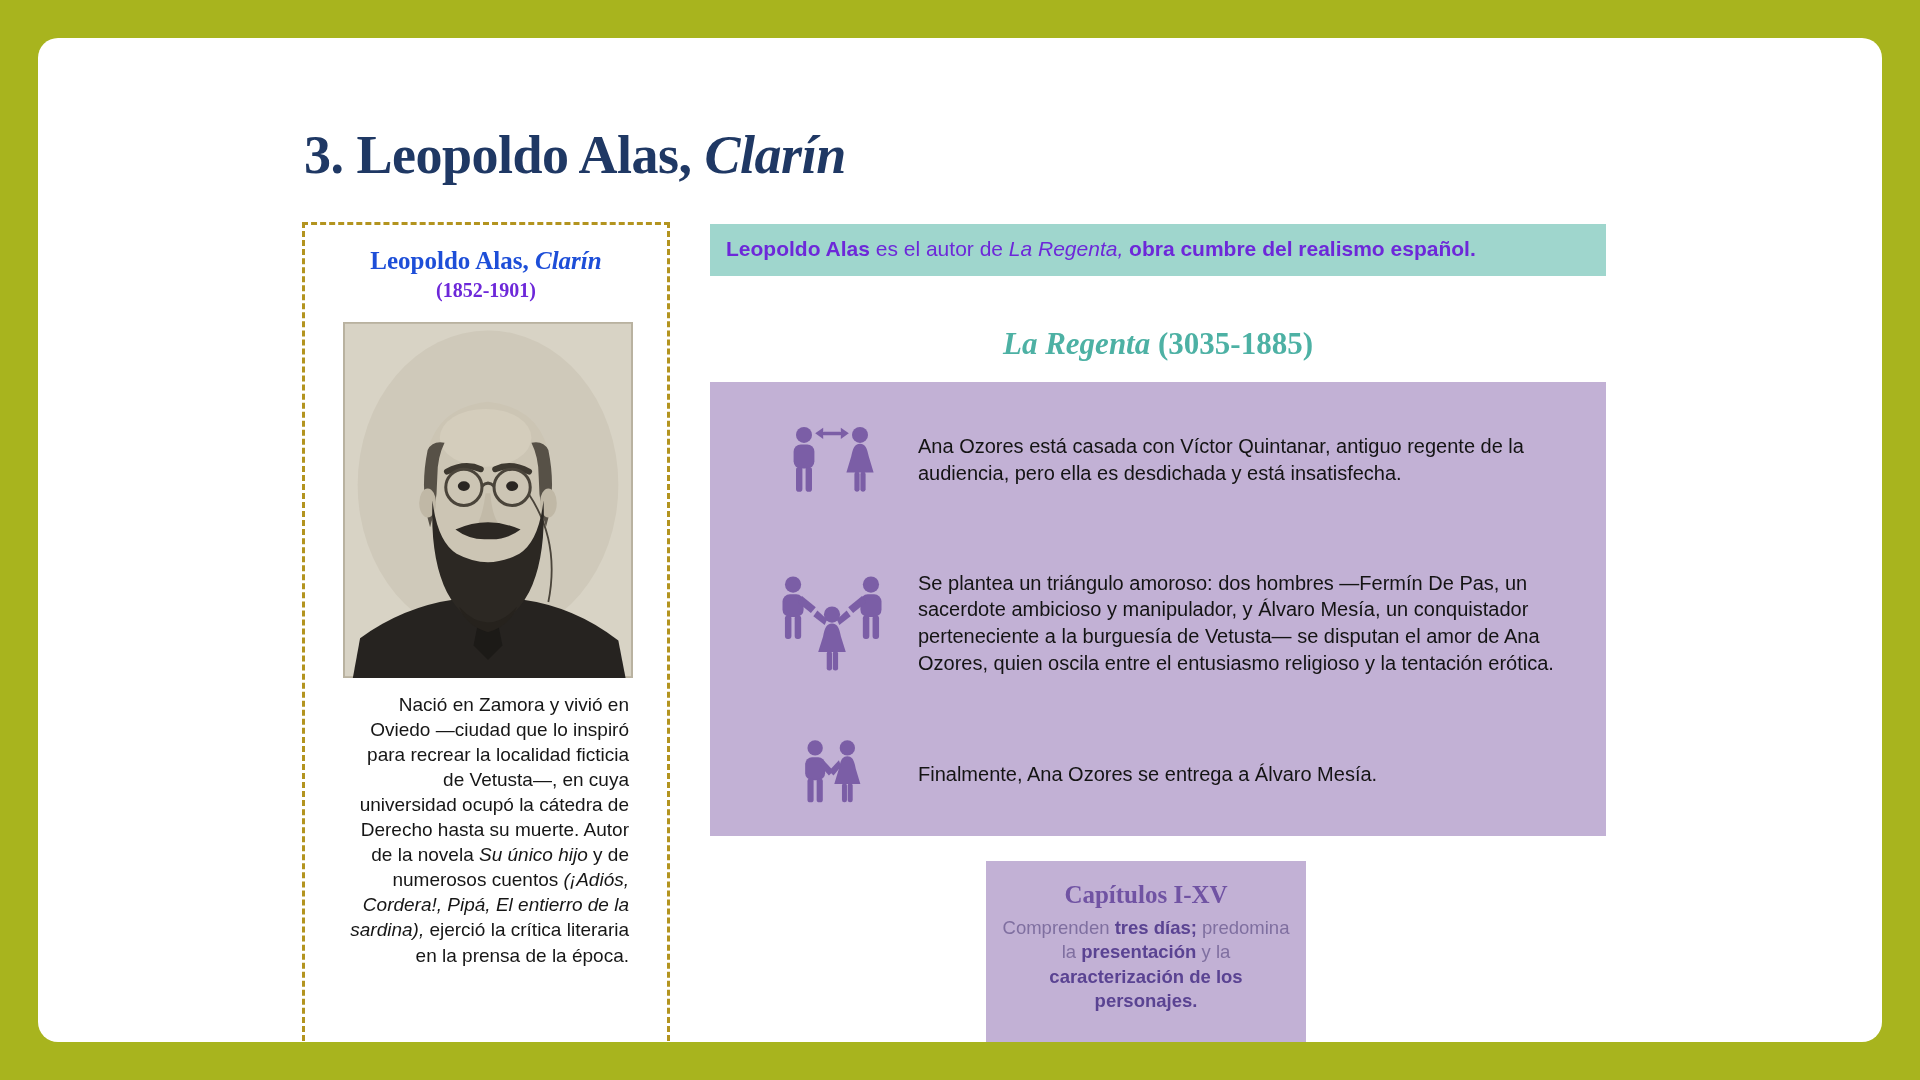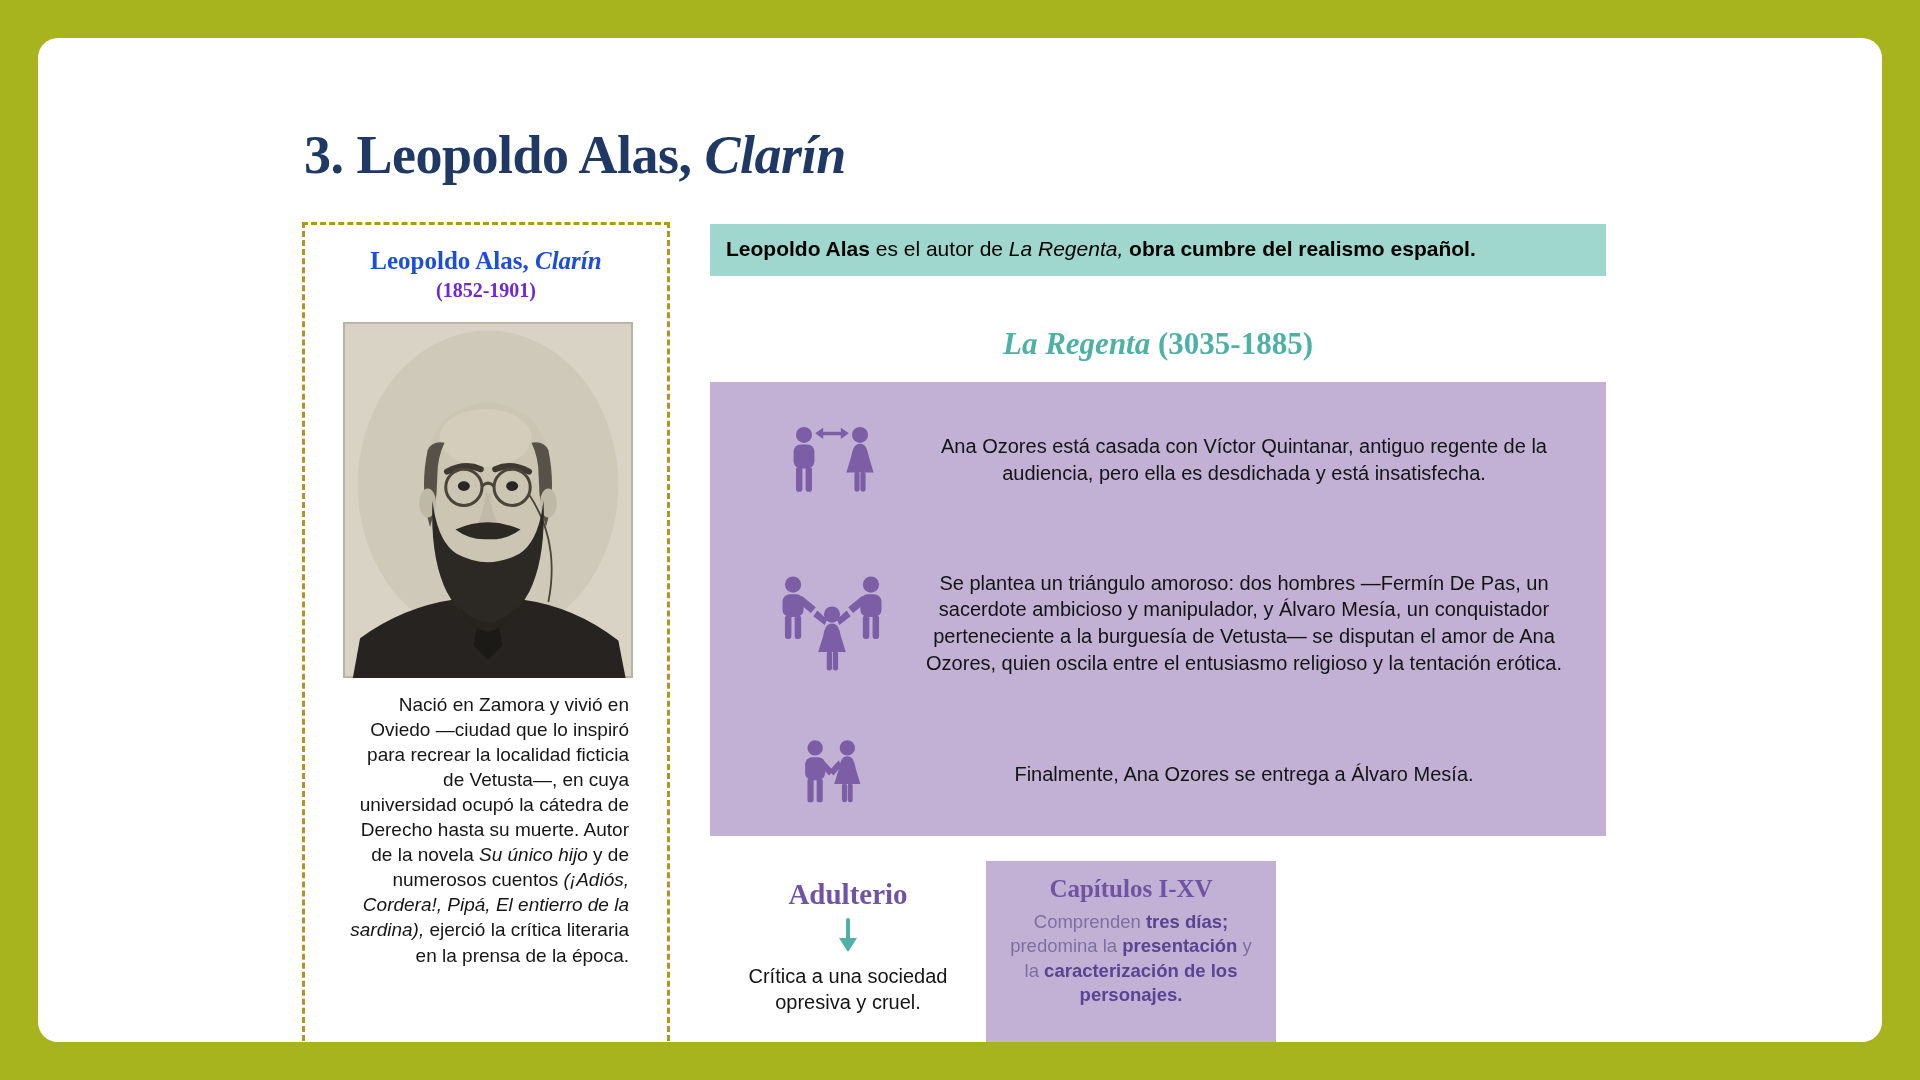--- a/index.html
+++ b/index.html
@@ -36,58 +36,58 @@
   .bio {
     margin-top:14px; text-align:right;
     font-size:19px; line-height:1.32; color:#161616;
   }
   .bio em { font-style:italic; }
 
   
   .banner {
     position:absolute; left:672px; top:186px; width:896px;
     background:#9fd6cd; padding:11px 16px 13px;
-    font-size:21px; line-height:1.35; color:#000000;
+    font-size:21px; line-height:1.35; color:#6d28d9;
   }
   .banner strong { font-weight:700; }
   .banner em { font-style:italic; font-weight:400; }
 
   .novel-heading {
     position:absolute; left:672px; top:288px; width:896px; text-align:center;
     font-family:"Liberation Serif", serif; font-weight:700;
     font-size:31px; color:#4db1a4;
   }
   .novel-heading em { font-style:italic; }
 
   
   .synopsis {
     position:absolute; left:672px; top:344px; width:896px; height:454px;
     background:#c2b1d5; padding:20px 24px 16px 36px;
     display:flex; flex-direction:column; justify-content:space-between;
   }
-  .syn-row { display:flex; align-items:center;text-align:center; }
+  .syn-row { display:flex; align-items:center; }
   .row-a { min-height:116px; }
   .row-b { min-height:182px; }
   .row-c { min-height:92px; }
   .syn-icon { flex:0 0 172px; display:flex; justify-content:center; align-items:center; }
   .syn-text { flex:1; font-size:20px; line-height:1.33; color:#141414; padding-right:12px; }
   .picto { fill:#7b5ea6; }
 
   
   .theme { position:absolute; left:672px; top:840px; width:276px; text-align:center; }
   .theme-label {
     font-family:"Liberation Serif", serif; font-weight:700;
     font-size:29px; color:#7053a3;
   }
   .theme-arrow { margin:5px auto 9px; width:22px; height:38px; }
   .theme-caption { font-size:20px; line-height:1.3; color:#141414; }
 
   .chapter-card {
-    position:absolute; top:823px; width:290px; bottom:-8px;
-    background:#c2b1d5; padding:14px 15px; text-align:center;
+    position:absolute; top:823px; width:320px; bottom:-8px;
+    background:#c2b1d5; padding:20px 15px; text-align:center;
   }
   .chapter-card.first  { left:948px; }
   .chapter-card.second { left:1267px; }
   .chapter-title {
     font-family:"Liberation Serif", serif; font-weight:700;
     font-size:25px; color:#7053a3; margin-bottom:7px;
   }
   .chapter-body { font-size:18.5px; line-height:1.32; color:#7f6fa0; }
   .chapter-body strong { font-weight:700; color:#5a4392; }
 </style>
@@ -198,30 +198,20 @@
             <rect x="80.5" y="60" width="6.5" height="25" rx="3"></rect>
             <path d="M49,30 L62,44 L56,50 L45,38 Z"></path>
             <path d="M69,30 L56,44 L62,50 L72,38 Z"></path>
           </svg>
         </div>
         <p class="syn-text">Finalmente, Ana Ozores se entrega a Álvaro Mesía.</p>
       </div>
 
     </section>
 
-    <div class="theme">
-      <div class="theme-label">Adulterio</div>
-      <div class="theme-arrow">
-        <svg viewBox="0 0 22 38" width="22" height="38">
-          <rect x="9" y="2" width="4" height="24" rx="2" fill="#4db1a4"></rect>
-          <polygon points="2,22 11,36 20,22" fill="#4db1a4"></polygon>
-        </svg>
-      </div>
-      <p class="theme-caption">Crítica a una sociedad opresiva y cruel.</p>
-    </div>
 
     <div class="chapter-card first">
       <h3 class="chapter-title">Capítulos I-XV</h3>
       <p class="chapter-body"><span>Comprenden </span><strong>tres días;</strong><span> predomina la </span><strong>presentación</strong><span> y la </span><strong>caracterización de los personajes.</strong></p>
     </div>
 
 
   </div>
 </div>
 

